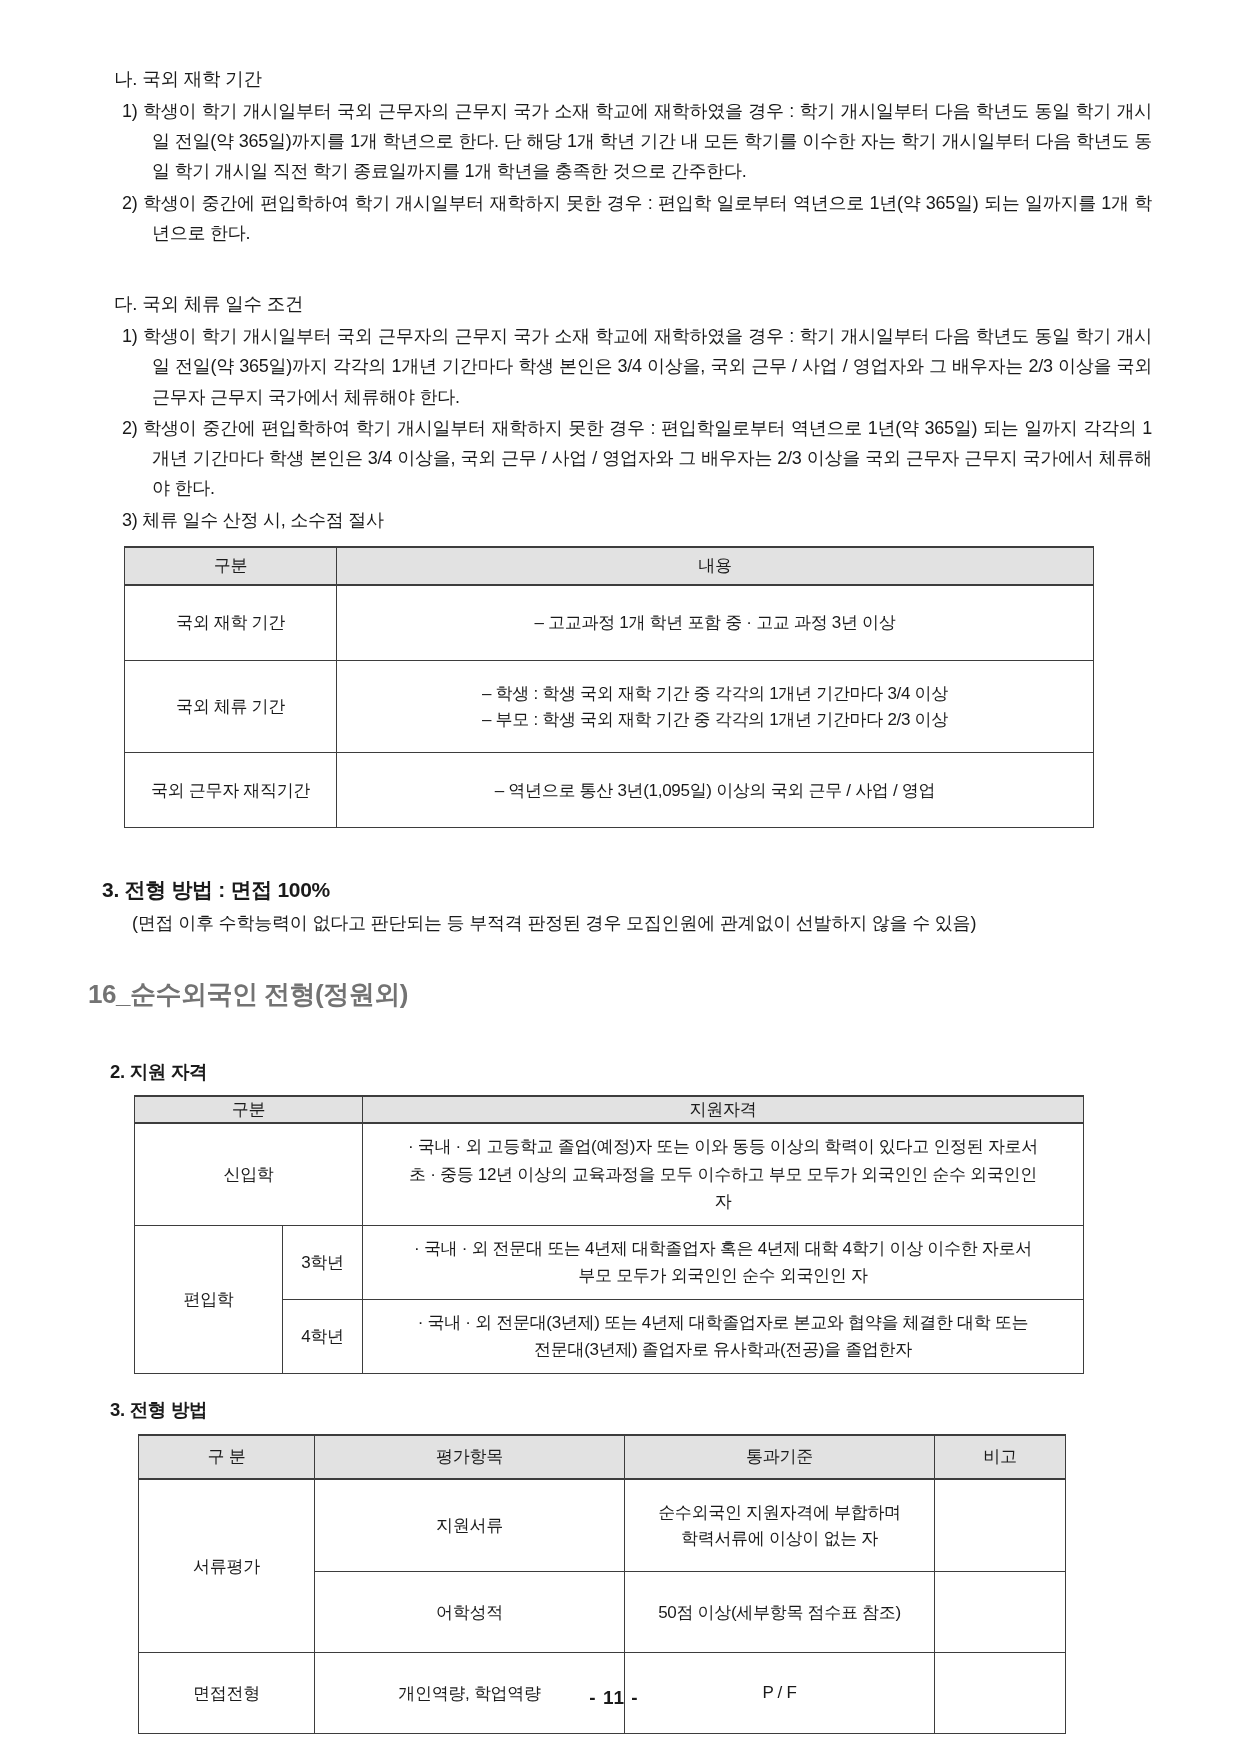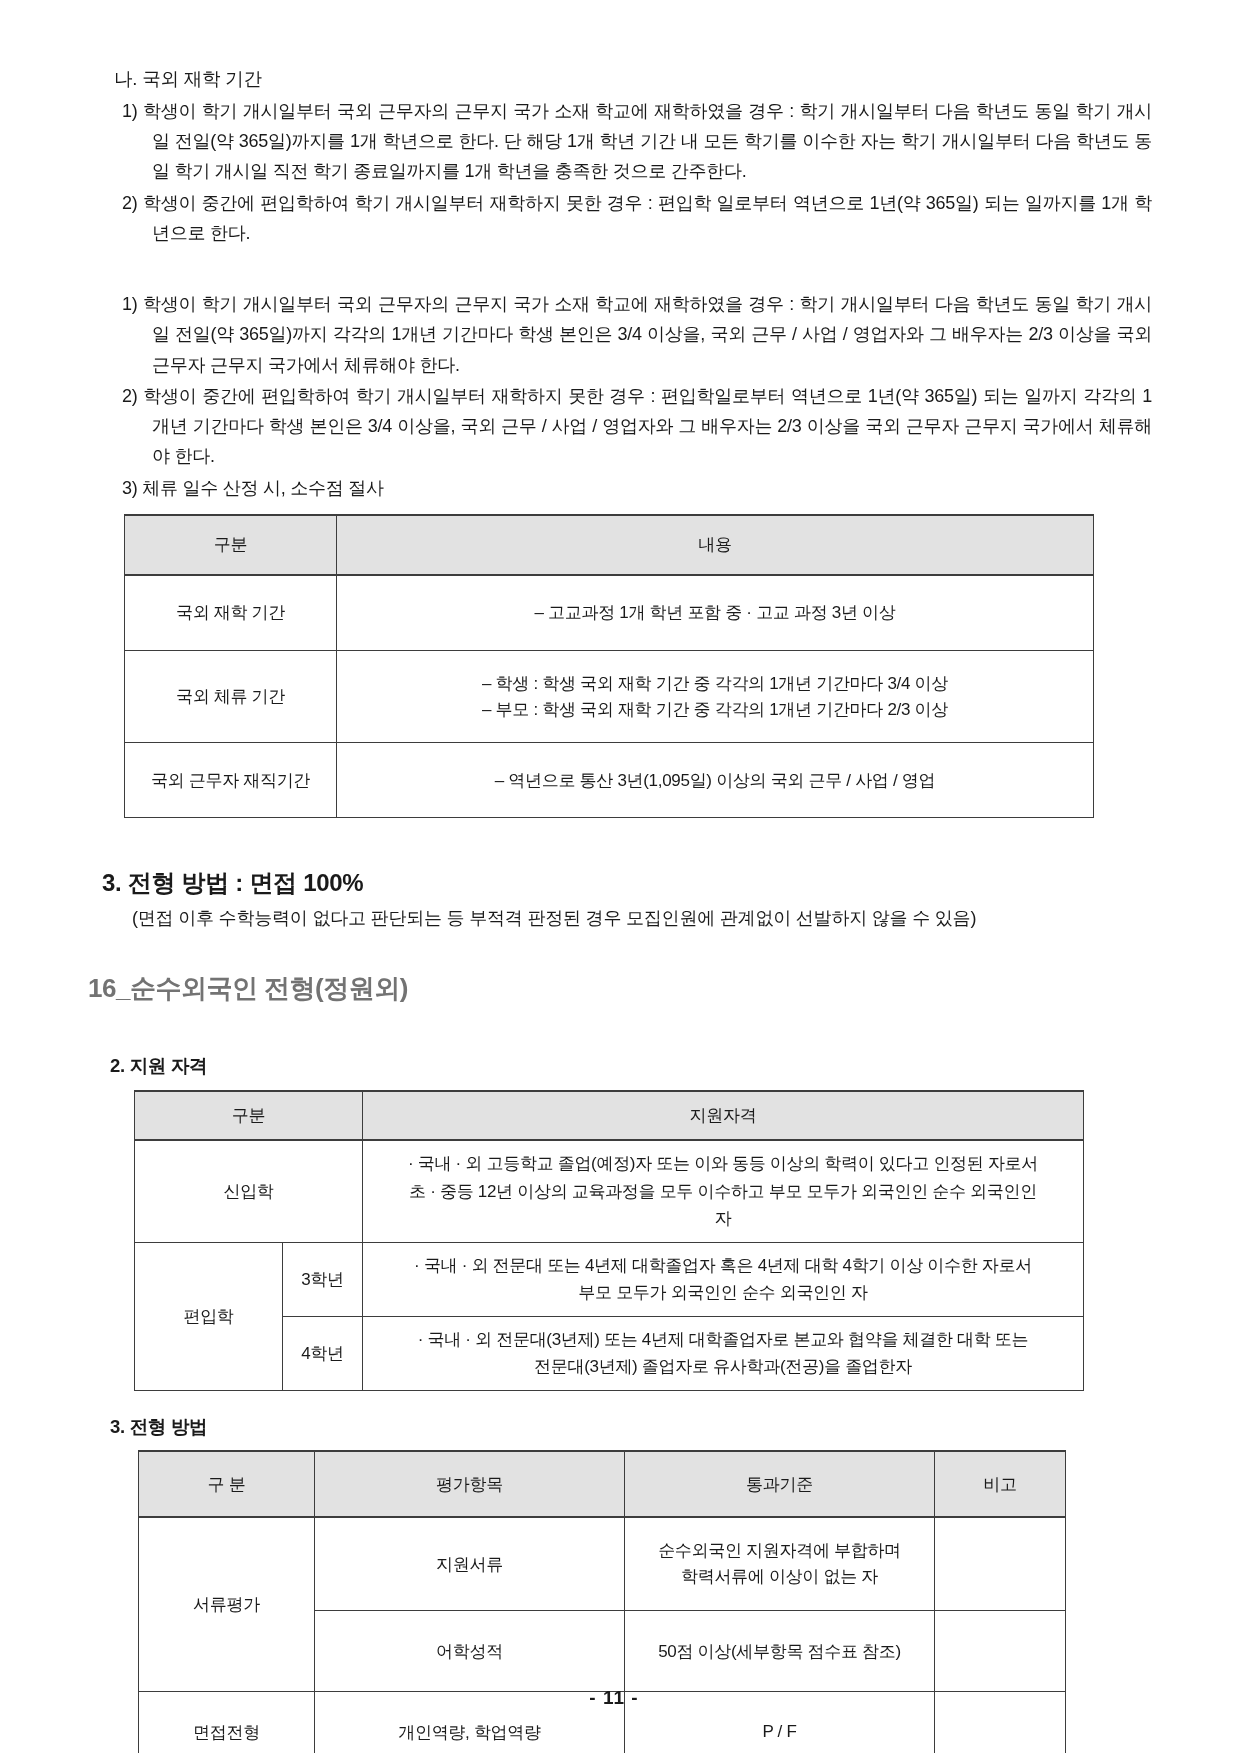--- a/index.html
+++ b/index.html
@@ -40,21 +40,21 @@
     line-height: 1.68;
     letter-spacing: -0.25px;
     text-align: justify;
     text-justify: inter-character;
   }
   .lvl-num.nojust { text-align: left; }
 
   .sec-num {          
     margin: 0 0 2px 0;
     padding-left: 14px;
-    font-size: 24px;
+    font-size: 21px;
     font-weight: bold;
     letter-spacing: -0.3px;
     line-height: 1.55;
   }
   .sec-sub {
     margin: 0;
     padding-left: 44px;
     font-size: 18px;
     letter-spacing: -0.2px;
     line-height: 1.6;
@@ -101,21 +101,21 @@
     border: 1px solid #3d3d3d;
     padding: 20px 8px;
     vertical-align: middle;
     font-weight: normal;
   }
   .tbl-outer-top   { border-top: 2.5px solid #3d3d3d !important; }
   .tbl-head-row td {
     background: #e2e2e2;
     text-align: center;
     border-bottom: 2.5px solid #3d3d3d;
-    padding: 12px 8px;
+    padding: 1px 8px;
   }
   .ctr { text-align: center; }
   .lft { text-align: center; }
   .nowrap { white-space: nowrap; }
   .cell-lines { line-height: 1.52; }
 
   
   #table-condition {
     width: 970px;
     margin-left: 36px;
@@ -163,20 +163,21 @@
     <span>학생이 학기 개시일부터 국외 근무자의 근무지 국가 소재 학교에 재학하였을 경우 : 학기 개시일부터 다음 학년도 동일 학기 개시일 전일(약 365일)까지를 1개 학년으로 한다. 단 해당 1개 학년 기간 내 모든 학기를 이수한 자는 학기 개시일부터 다음 학년도 동일 학기 개시일 직전 학기 종료일까지를 1개 학년을 충족한 것으로 간주한다.</span>
   </p>
 
   <p class="lvl-num">
     <span>2)</span>
     <span>학생이 중간에 편입학하여 학기 개시일부터 재학하지 못한 경우 : 편입학 일로부터 역년으로 1년(약 365일) 되는 일까지를 1개 학년으로 한다.</span>
   </p>
 
   <div class="sp-40"></div>
 
+  <p class="lvl-a">다. 국외 체류 일수 조건</p>
 
   <p class="lvl-num">
     <span>1)</span>
     <span>학생이 학기 개시일부터 국외 근무자의 근무지 국가 소재 학교에 재학하였을 경우 : 학기 개시일부터 다음 학년도 동일 학기 개시일 전일(약 365일)까지 각각의 1개년 기간마다 학생 본인은 3/4 이상을, 국외 근무 / 사업 / 영업자와 그 배우자는 2/3 이상을 국외 근무자 근무지 국가에서 체류해야 한다.</span>
   </p>
 
   <p class="lvl-num">
     <span>2)</span>
     <span>학생이 중간에 편입학하여 학기 개시일부터 재학하지 못한 경우 : 편입학일로부터 역년으로 1년(약 365일) 되는 일까지 각각의 1개년 기간마다 학생 본인은 3/4 이상을, 국외 근무 / 사업 / 영업자와 그 배우자는 2/3 이상을 국외 근무자 근무지 국가에서 체류해야 한다.</span>
   </p>

